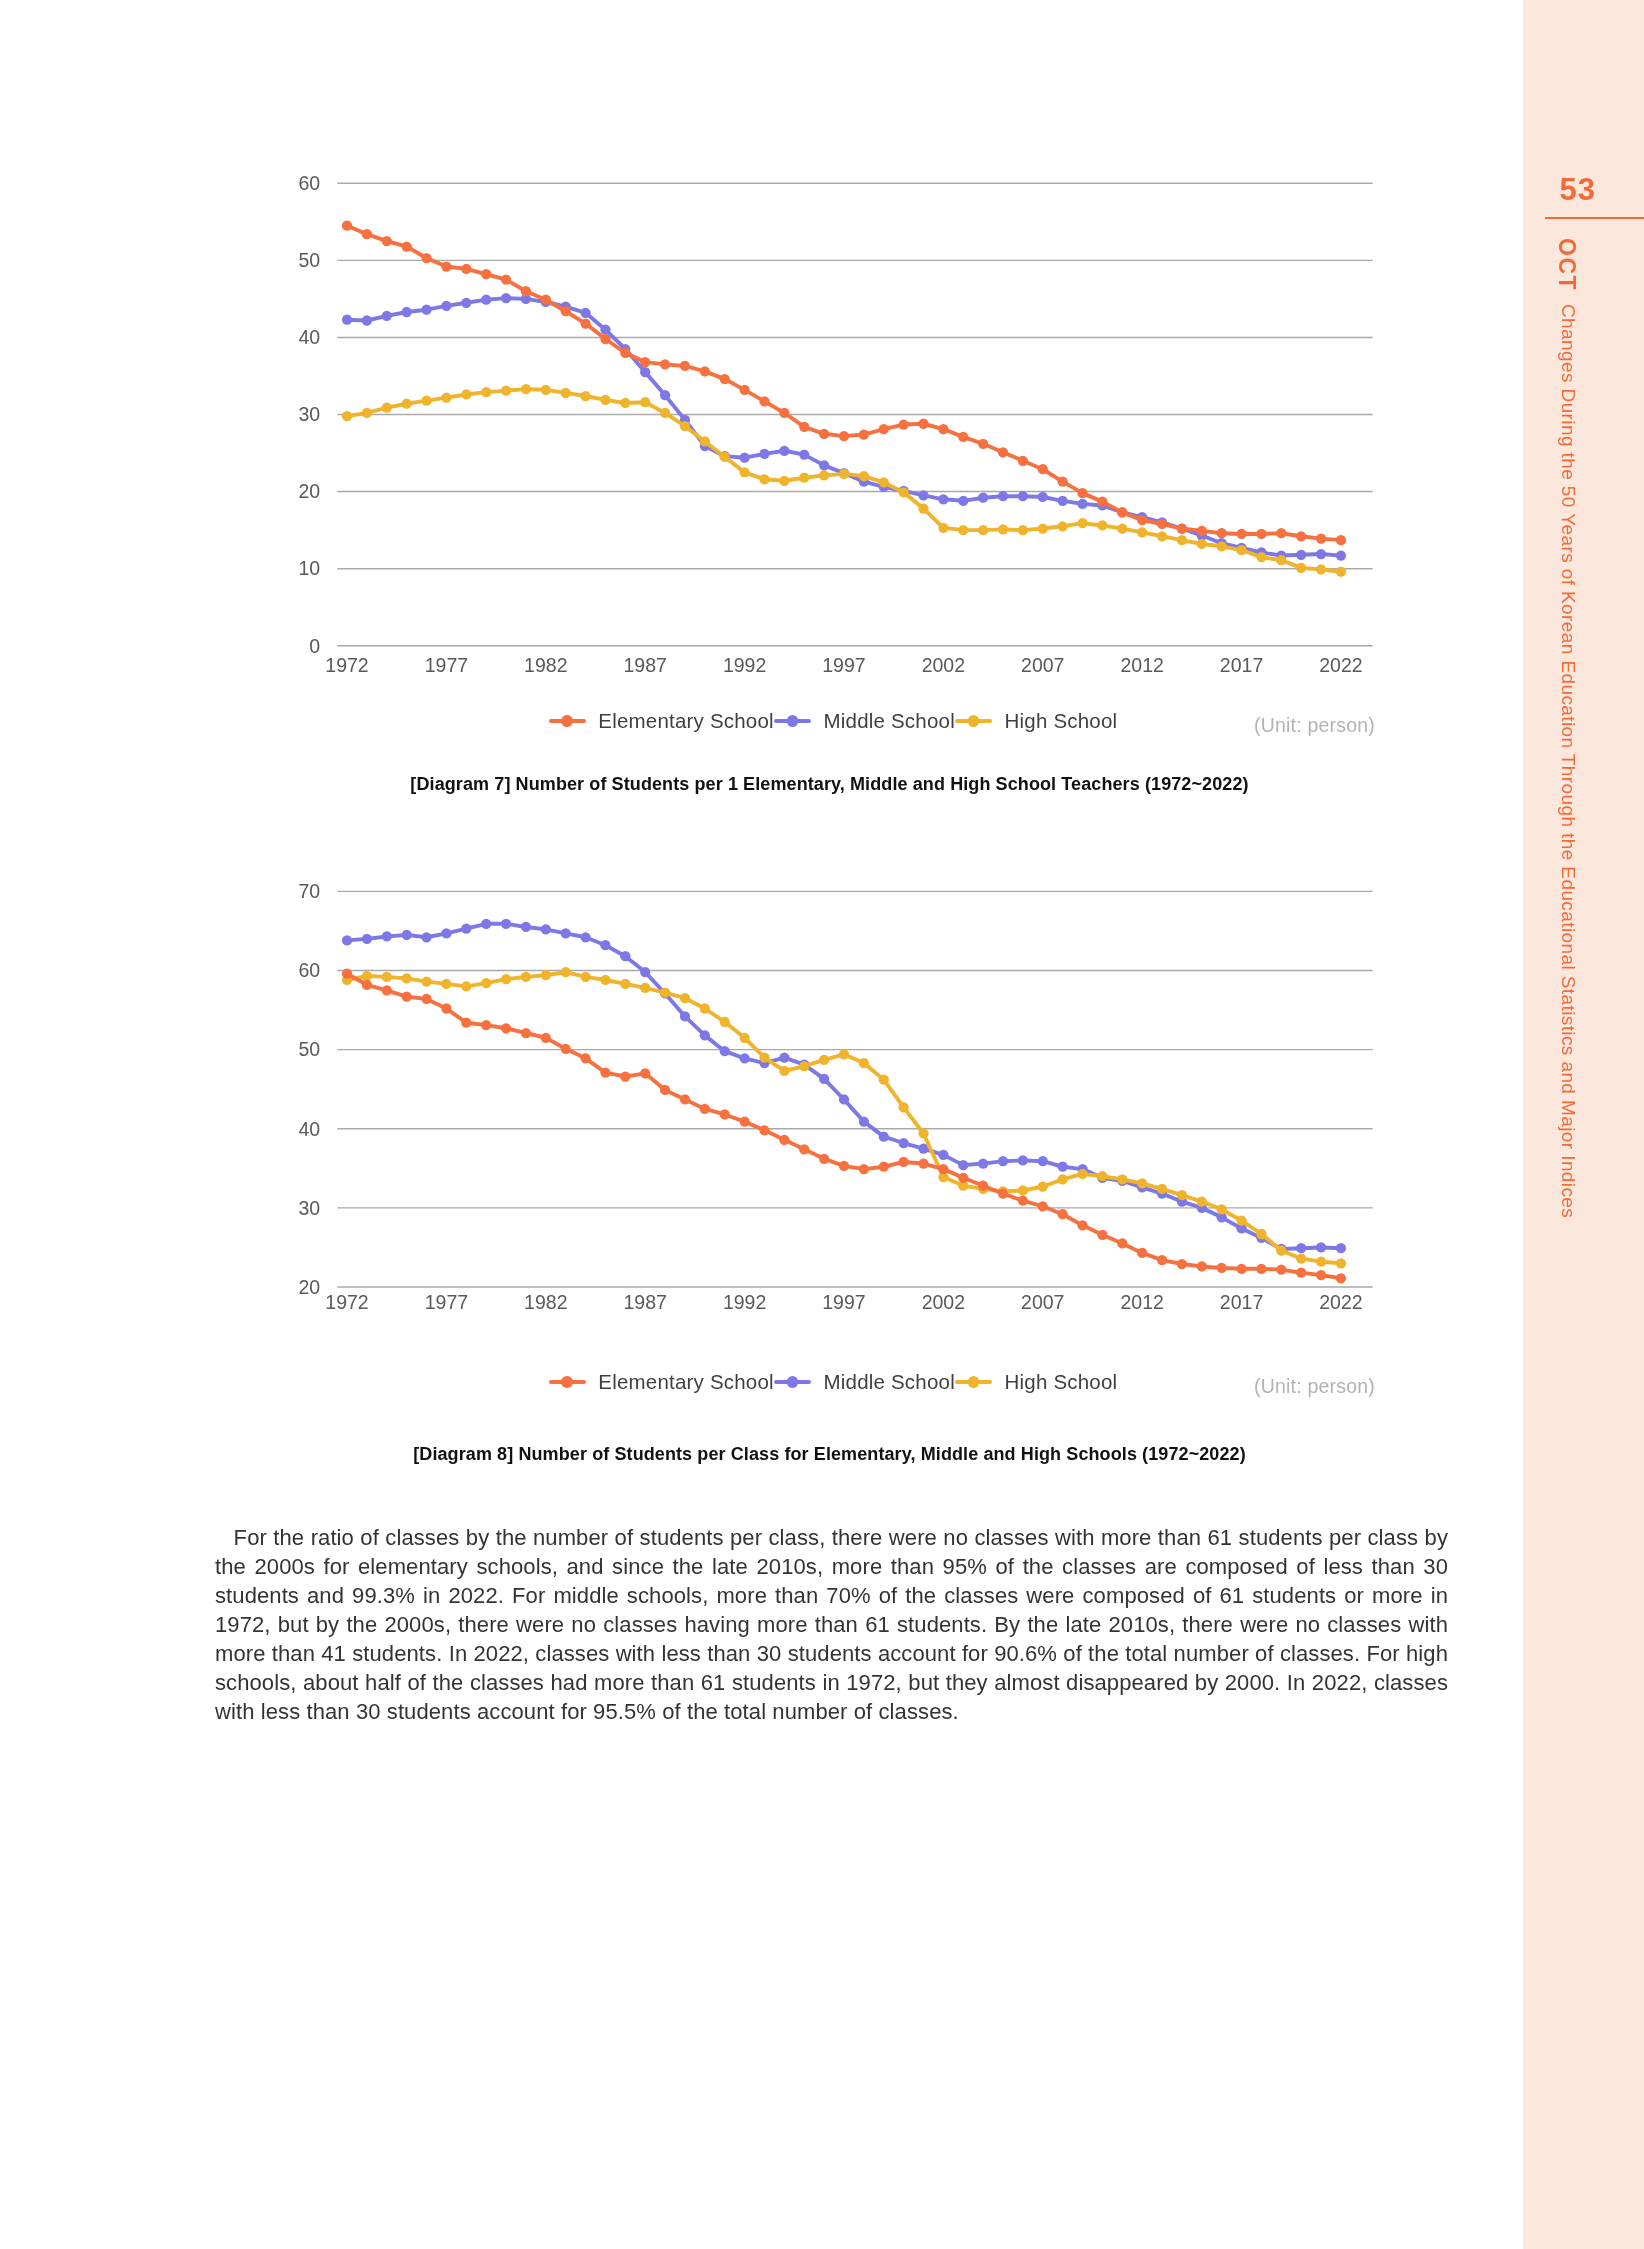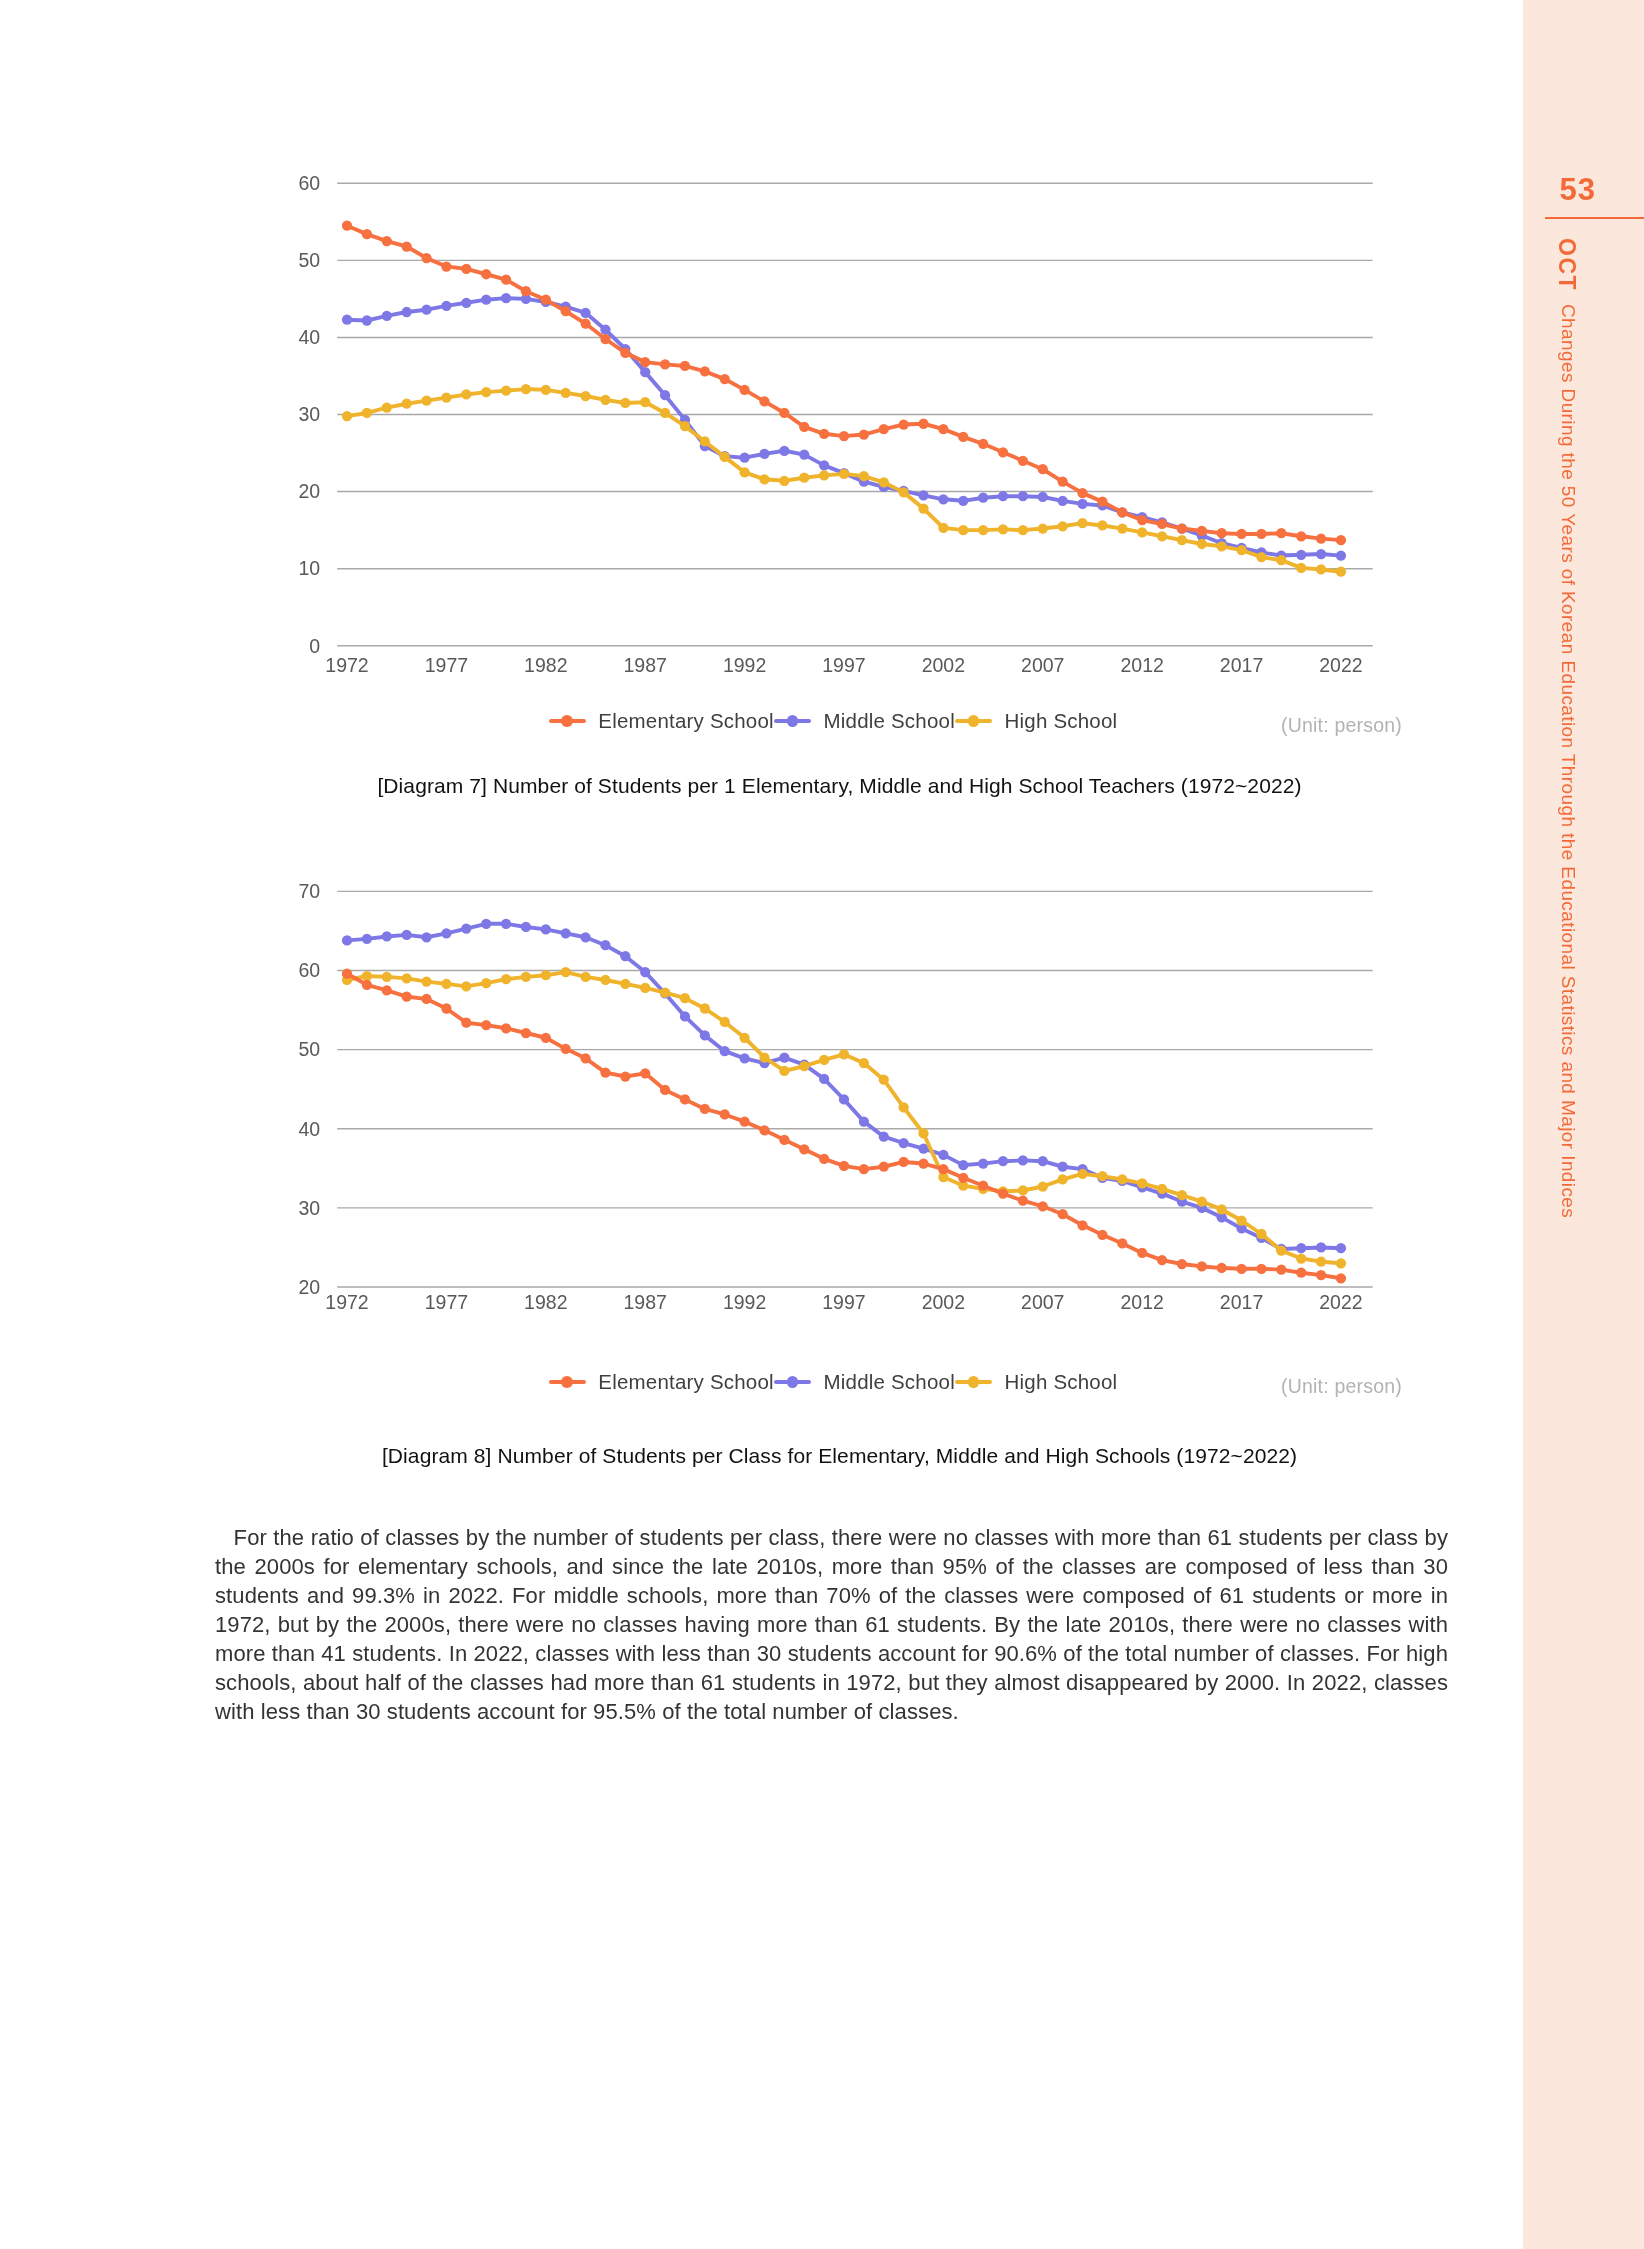--- a/index.html
+++ b/index.html
@@ -7,23 +7,23 @@
   .abs{position:absolute;}
   
   svg.chart{position:absolute;left:264px;overflow:visible;}
   
   .legend{position:absolute;left:264px;width:1138px;display:flex;justify-content:center;align-items:center;}
   .legend-item{display:flex;align-items:center;gap:12.7px;}
   .legend-label{font-size:20.5px;color:#3f3f3f;letter-spacing:0.2px;}
   .mark{position:relative;width:37px;height:12.7px;display:inline-block;}
   .mark-line{position:absolute;left:0;top:4.4px;width:37px;height:4.4px;border-radius:2.4px;display:block;}
   .mark-dot{position:absolute;left:12.7px;top:0.5px;width:11.7px;height:11.7px;border-radius:50%;display:block;}
-  .unit{position:absolute;left:1158px;width:244px;text-align:right;font-size:19.5px;color:#b3b3b3;letter-spacing:0.2px;}
+  .unit{position:absolute;left:1131px;width:244px;text-align:right;font-size:19.5px;color:#b3b3b3;letter-spacing:0.2px;}
   
-  .caption{position:absolute;left:223px;width:1233px;text-align:center;font-size:21px;font-weight:normal;color:#111111;letter-spacing:0.1px;}
+  .caption{position:absolute;left:213px;width:1233px;text-align:center;font-size:18px;font-weight:bold;color:#111111;letter-spacing:0.1px;}
   .bodytext{position:absolute;left:215px;width:1233px;font-size:22px;line-height:29px;color:#333333;text-align:justify;text-indent:18.6px;letter-spacing:0.1px;}
   
   .sidebar-bg{position:absolute;left:1523px;top:0;width:121px;height:2250px;}
   .page-num{position:absolute;left:1539px;top:172px;width:57px;text-align:right;font-size:31px;font-weight:bold;letter-spacing:1px;}
   .page-rule{position:absolute;left:1545px;top:217px;width:100px;height:2.4px;}
   .v-rot{position:absolute;transform:rotate(90deg);transform-origin:0 0;white-space:nowrap;}
   .brand{left:1580px;top:238px;font-size:23px;font-weight:bold;letter-spacing:1.5px;}
   .side-caption{left:1579px;top:304px;font-size:19px;letter-spacing:0.4px;}
 </style>
 </head>

